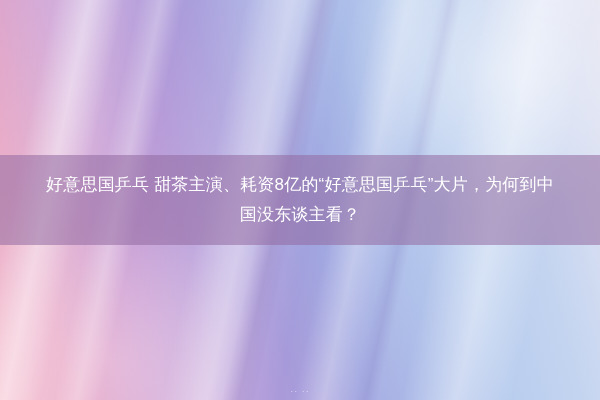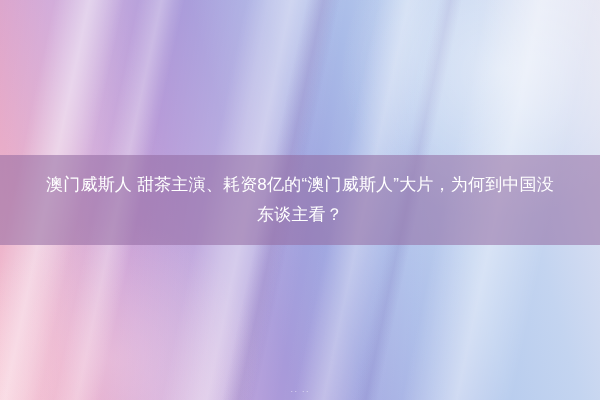--- a/index.html
+++ b/index.html
@@ -163,17 +163,17 @@
   <div class="facet f2"></div>
   <div class="facet f3"></div>
   <div class="facet f4"></div>
   <div class="facet f5"></div>
   <div class="dark1"></div>
   <div class="dark2"></div>
   <div class="glow-tr"></div>
   <div class="glow-bl"></div>
 
   <div id="caption-band">
-    <div id="caption-text">澳门威斯人 甜茶主演、耗资8亿的“澳门威斯人”大片，为何到中国没东谈主看？</div>
+    <div id="caption-text">好意思国乒乓 甜茶主演、耗资8亿的“好意思国乒乓”大片，为何到中国没东谈主看？</div>
   </div>
 
   <div id="watermark">·· ··</div>
 </div>
 
 </body></html>

